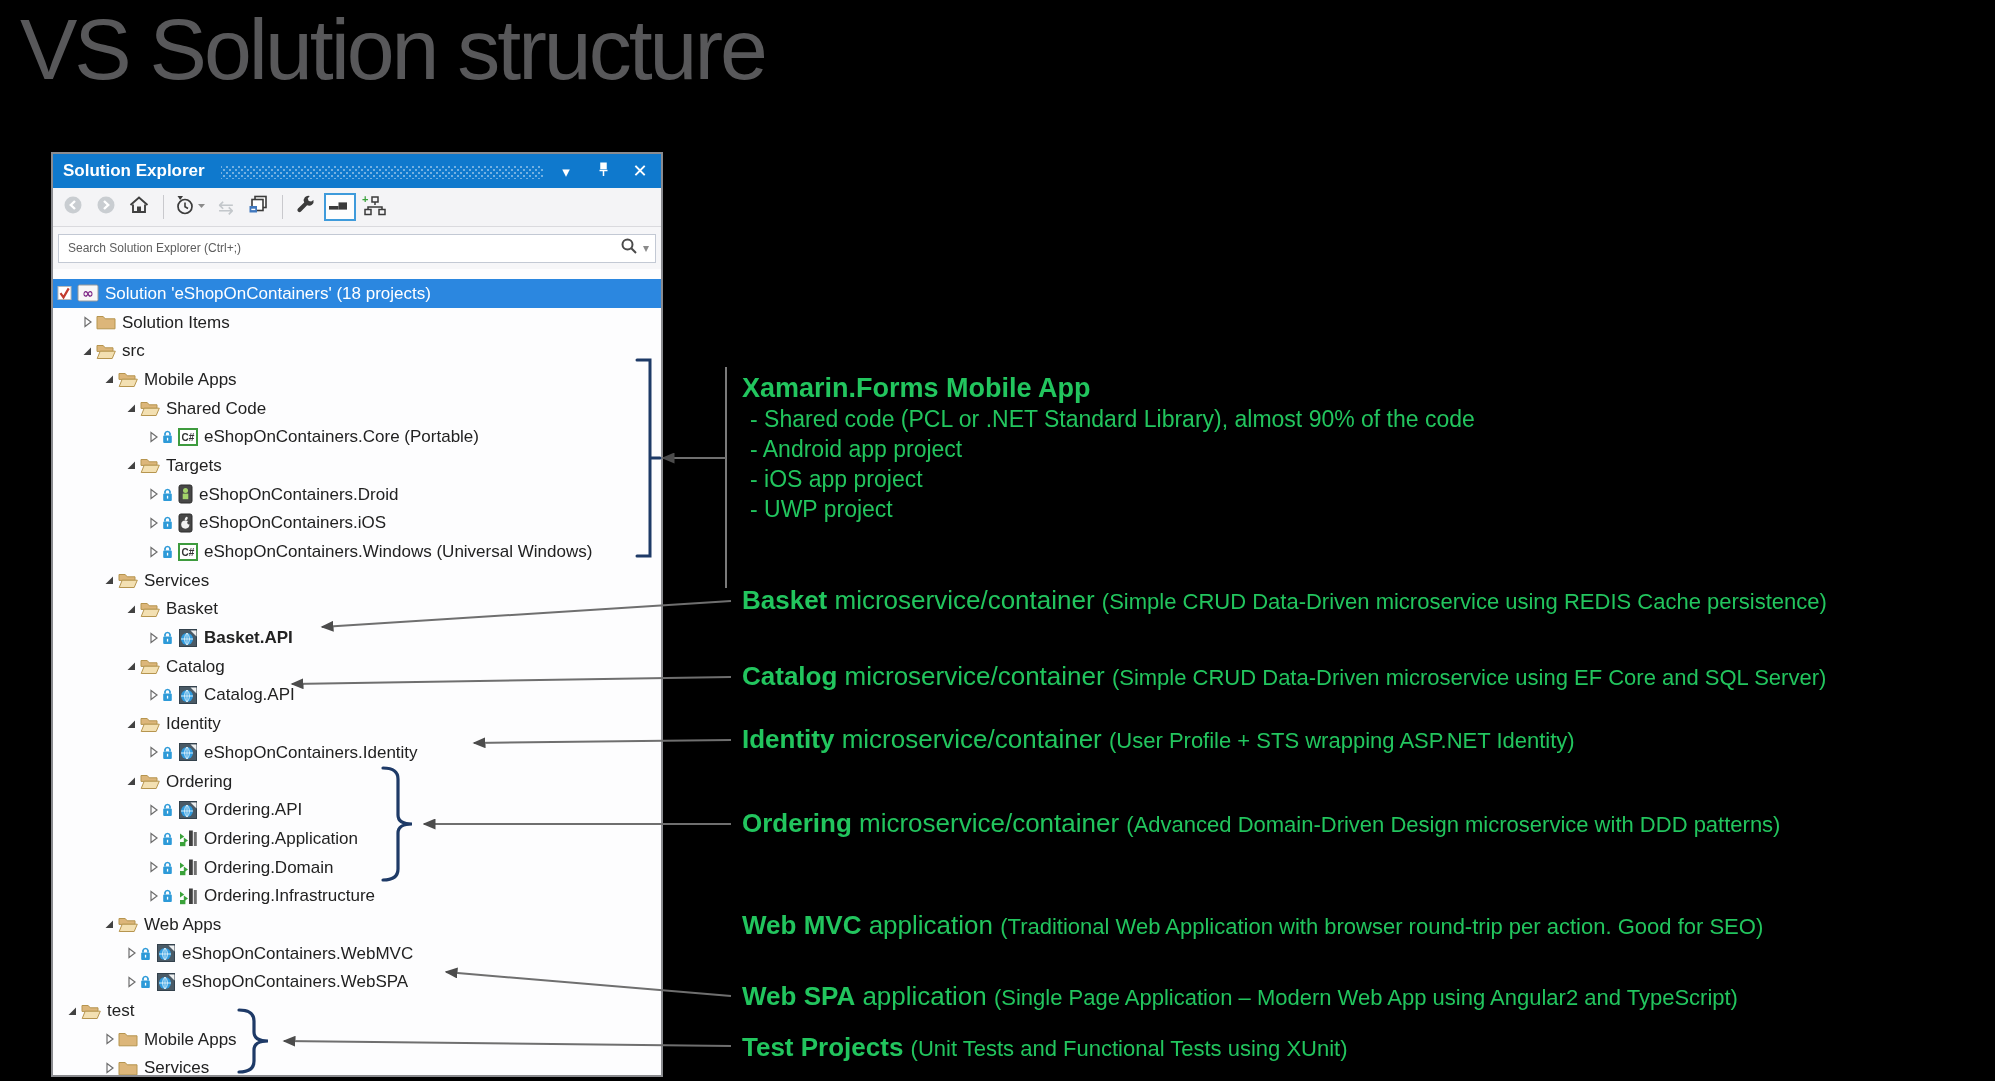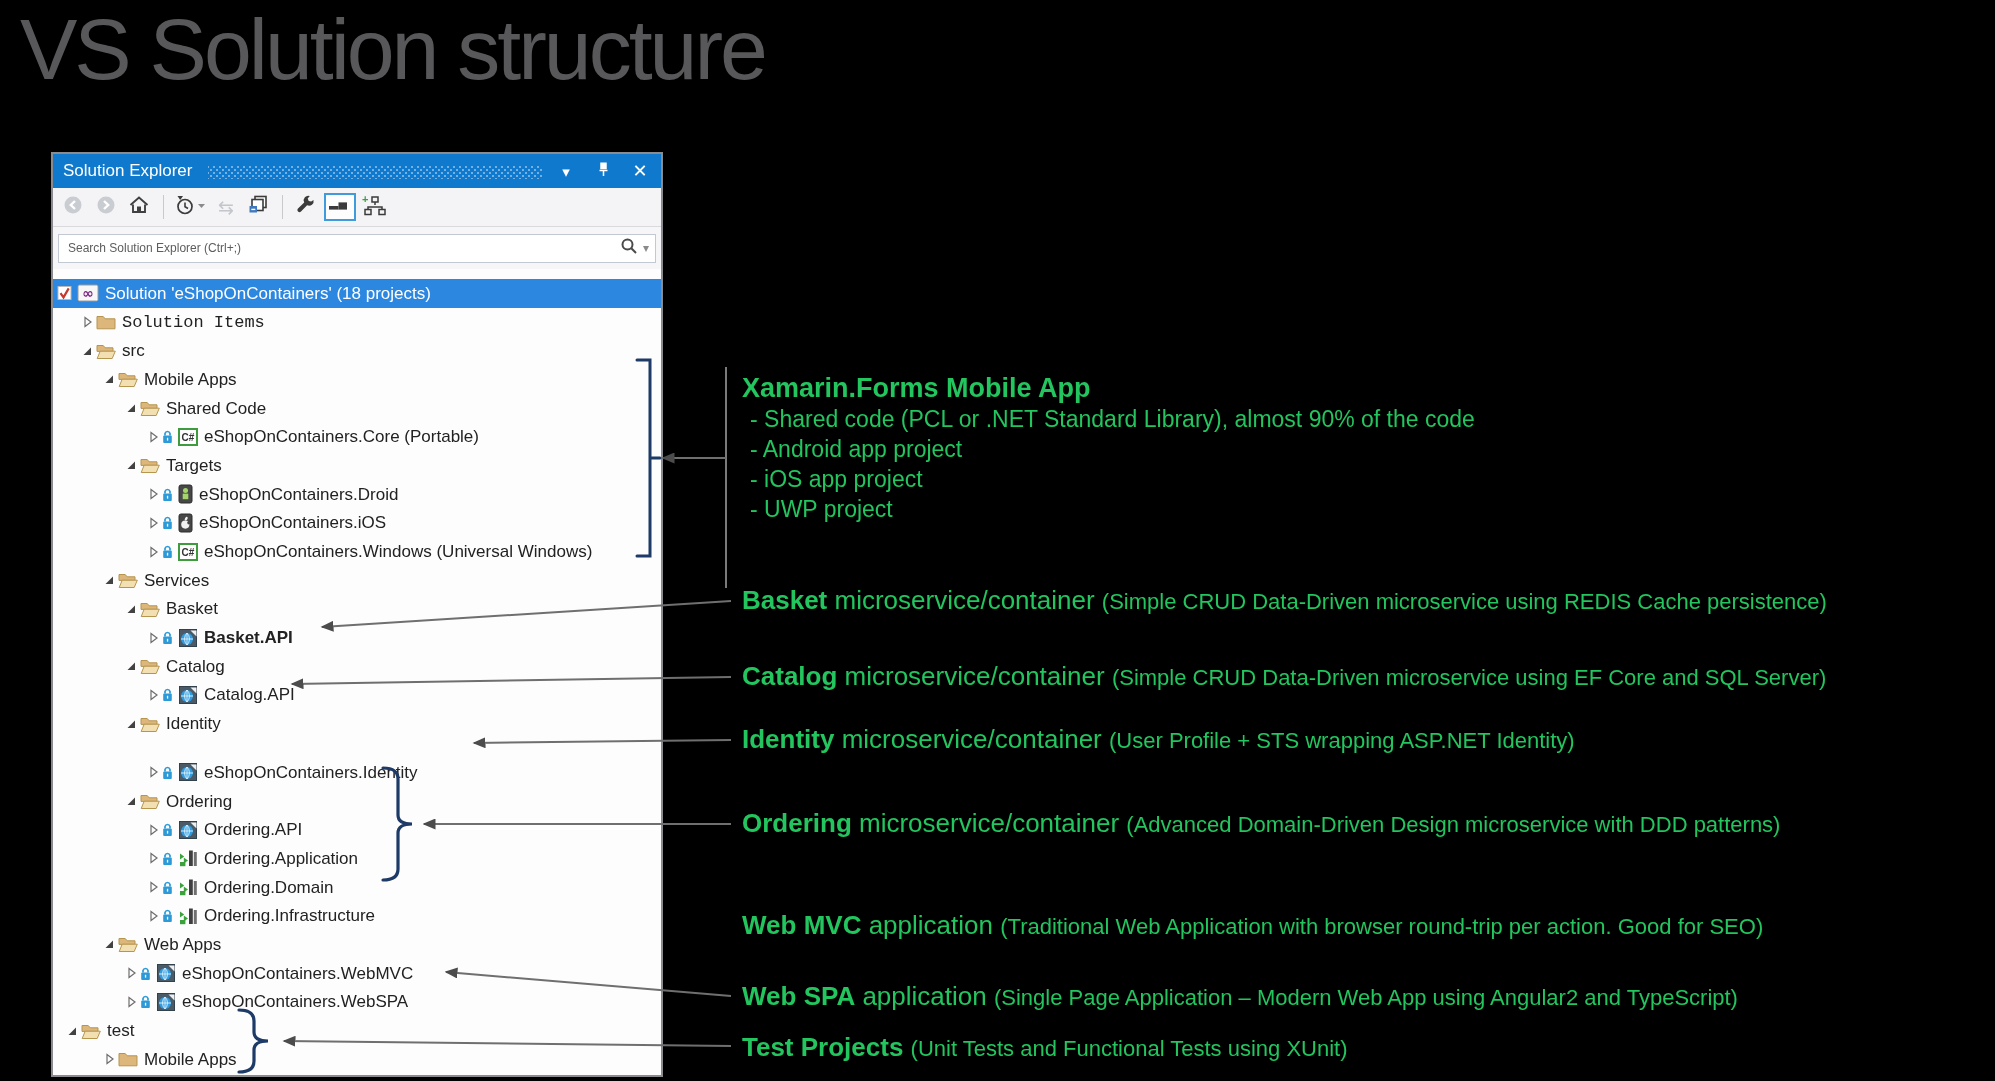--- a/index.html
+++ b/index.html
@@ -5,21 +5,21 @@
   html,body{margin:0;padding:0;background:#000;}
   #stage{position:relative;width:1995px;height:1081px;background:#000;overflow:hidden;
          font-family:"Liberation Sans","DejaVu Sans",sans-serif;}
   
   #page-title{position:absolute;left:20px;top:0px;font-size:86px;font-weight:300;
               letter-spacing:-3px;color:#58585a;}
   
   .panel{position:absolute;left:51px;top:152px;width:612px;height:925px;background:#fdfdfe;
          border:2px solid #8a8b8f;box-sizing:border-box;display:flex;flex-direction:column;}
   .titlebar{height:34px;background:#0f79cd;display:flex;align-items:center;color:#fff;flex:0 0 auto;}
-  .titlebar .t-label{font-size:17px;padding-left:10px;white-space:nowrap;}
+  .titlebar .t-label{font-size:17px;padding-left:10px;white-space:nowrap;font-weight:bold;}
   .dots{flex:1;height:13px;margin:2px 14px 0 16px;
         background-image:radial-gradient(circle,rgba(255,255,255,.42) 1.1px,transparent 1.3px),
                          radial-gradient(circle,rgba(255,255,255,.42) 1.1px,transparent 1.3px);
         background-size:6px 6px,6px 6px;background-position:0 1px,3px 4px;}
   .titlebar .tb-btns{display:flex;align-items:center;gap:19px;padding-right:12px;}
   .tb-btn{display:flex;align-items:center;justify-content:center;width:18px;height:20px;cursor:default;}
   .tb-btn .glyph{color:#fff;font-size:15px;line-height:1;}
   .tb-btn .glyph.close{font-size:18px;}
   
   .toolbar{height:38px;background:#f4f4f6;border-bottom:1px solid #dadade;display:flex;
@@ -162,21 +162,21 @@
             </svg>
           </span>
           <span class="nodeicon">
             <svg width="24" height="18" viewBox="0 0 24 18">
               <rect x="3" y="1" width="20" height="16" rx="1.5" fill="#f7f7f7" stroke="#9a9a9a"></rect>
               <text x="13" y="14" font-size="14" font-weight="bold" fill="#7a2182" text-anchor="middle" font-family="DejaVu Sans,sans-serif">∞</text>
             </svg>
           </span>
           <span class="lbl">Solution 'eShopOnContainers' (18 projects)</span>
         </div>
-        <div class="row" style="padding-left: 26px; font-family: Liberation Mono, monospace;">
+        <div class="row" style="padding-left: 26px;">
           <span class="arrow">
             <svg width="17" height="16" viewBox="0 0 17 16">
               <path d="M6 3.5L12 8 6 12.5z" fill="#fdfdfe" stroke="#6e6e6e" stroke-width="1.2"></path>
             </svg>
           </span>
           <span class="nodeicon">
             <svg width="20" height="16" viewBox="0 0 20 16">
               <path d="M1 2.5h6.2l2 2.3H19v10H1z" fill="#dcb67a" stroke="#b6954f"></path>
             </svg>
           </span>
@@ -420,21 +420,21 @@
             </svg>
           </span>
           <span class="nodeicon">
             <svg width="20" height="16" viewBox="0 0 20 16">
               <path d="M1 2.5h6.2l2 2.3H17v3.6H1z" fill="#dcb67a" stroke="#b6954f"></path>
               <path d="M4.2 8.2h15.1l-3.1 7.3H1.2z" fill="#f3e0b2" stroke="#b6954f"></path>
             </svg>
           </span>
           <span class="lbl">Identity</span>
         </div>
-        <div class="row" style="padding-left: 92px; margin-top: 20px;">
+        <div class="row" style="padding-left: 92px;">
           <span class="arrow">
             <svg width="17" height="16" viewBox="0 0 17 16">
               <path d="M6 3.5L12 8 6 12.5z" fill="#fdfdfe" stroke="#6e6e6e" stroke-width="1.2"></path>
             </svg>
           </span>
           <span class="lock">
             <svg width="11" height="15" viewBox="0 0 11 15">
               <path d="M3 6.5V4.4a2.6 2.6 0 0 1 5 0v2.1" fill="none" stroke="#2d9ad8" stroke-width="1.7"></path>
               <rect x="1.2" y="6.5" width="8.6" height="7.5" rx="1" fill="#2d9ad8"></rect>
               <rect x="4.9" y="8.8" width="1.3" height="2.8" fill="#fff"></rect>

